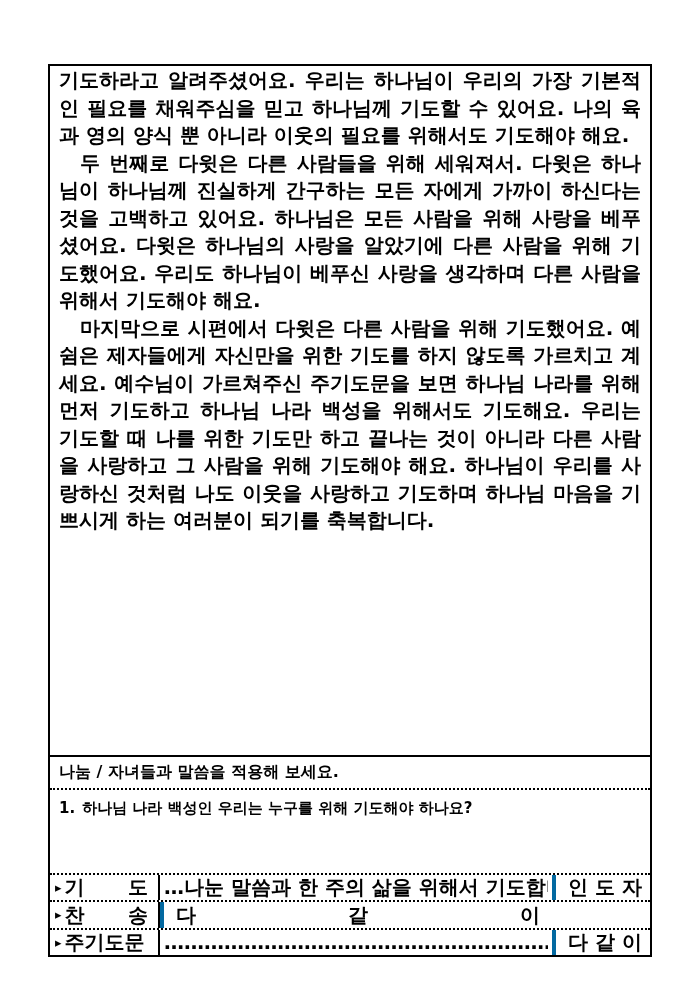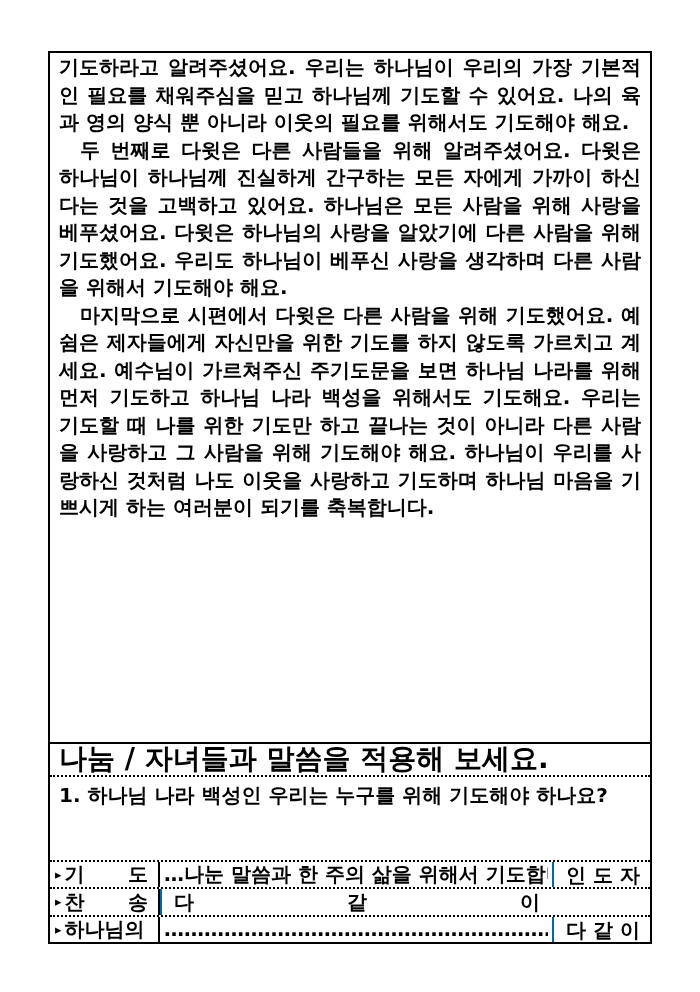--- a/index.html
+++ b/index.html
@@ -2,43 +2,43 @@
 <html><head>
 <meta charset="utf-8">
 <style>
   html,body{margin:0;padding:0;}
   body{
     width:700px;height:992px;background:#ffffff;color:#000000;
     font-family:"DejaVu Sans","Liberation Sans",sans-serif;
     font-weight:bold;position:relative;overflow:hidden;
   }
   .box{
-    position:absolute;left:48px;top:51px;width:604px;height:893px;
+    position:absolute;left:48px;top:64px;width:604px;height:893px;
     border:2px solid #000;box-sizing:border-box;
     display:flex;flex-direction:column;overflow:hidden;background:#fff;
   }
   
   .main-text{
     flex:0 0 auto;height:688px;overflow:hidden;
     padding:1px 9px 0 9px;
     font-size:20px;line-height:27.5px;
     text-align:justify;
   }
   .para{margin:0;text-indent:1.05em;}
   .para.no-indent{text-indent:0;}
   
   .sharing-heading{
     flex:0 0 auto;
     border-top:2px solid #000;border-bottom:2px dotted #000;
-    padding:2px 9px 4px 9px;font-size:28px;line-height:25px;
+    padding:2px 9px 4px 9px;font-size:16px;line-height:25px;
   }
   
   .questions{
     flex:0 0 auto;height:78px;overflow:hidden;
-    padding:5px 2px 0 9px;font-size:20px;line-height:26px;
+    padding:5px 2px 0 9px;font-size:15px;line-height:26px;
   }
   .question{padding-left:25px;text-indent:-25px;text-align:justify;}
   .q-num{margin-right:7px;}
   
   .order-table{
     flex:1 1 auto;min-height:0;
     border-top:2px dotted #000;
     display:flex;flex-direction:column;font-size:20px;
   }
   .t-row{flex:1;display:grid;grid-template-columns:110px 1fr 98px;min-height:0;}
@@ -48,34 +48,34 @@
     display:flex;align-items:center;padding:0 10px 0 5px;overflow:hidden;
   }
   .marker{font-size:13px;margin-right:3px;flex:0 0 auto;line-height:1;}
   .label-text{flex:1;text-align:justify;text-align-last:justify;white-space:nowrap;}
   .cell-content{
     display:flex;align-items:center;justify-content:center;
     overflow:hidden;padding:0 4px;min-width:0;
   }
   .content-text{width:100%;text-align:center;white-space:nowrap;overflow:hidden;}
   .cell-performer{
-    border-left:2px solid #0369a1;box-sizing:border-box;
-    display:flex;padding:0 12px;overflow:hidden;
+    border-left:4px solid #0369a1;box-sizing:border-box;
+    display:flex;align-items:center;padding:0 12px;overflow:hidden;
   }
   .performer-text{flex:1;text-align:justify;text-align-last:justify;white-space:nowrap;}
 </style>
 </head>
 <body>
 
 <div class="page">
   <div class="box">
 
     <section class="main-text">
       <p class="para no-indent">기도하라고 알려주셨어요. 우리는 하나님이 우리의 가장 기본적인 필요를 채워주심을 믿고 하나님께 기도할 수 있어요. 나의 육과 영의 양식 뿐 아니라 이웃의 필요를 위해서도 기도해야 해요.</p>
-      <p class="para">두 번째로 다윗은 다른 사람들을 위해 알려주셨어요. 다윗은 하나님이 하나님께 진실하게 간구하는 모든 자에게 가까이 하신다는 것을 고백하고 있어요. 하나님은 모든 사람을 위해 사랑을 베푸셨어요. 다윗은 하나님의 사랑을 알았기에 다른 사람을 위해 기도했어요. 우리도 하나님이 베푸신 사랑을 생각하며 다른 사람을 위해서 기도해야 해요.</p>
+      <p class="para">두 번째로 다윗은 다른 사람들을 위해 세워져서. 다윗은 하나님이 하나님께 진실하게 간구하는 모든 자에게 가까이 하신다는 것을 고백하고 있어요. 하나님은 모든 사람을 위해 사랑을 베푸셨어요. 다윗은 하나님의 사랑을 알았기에 다른 사람을 위해 기도했어요. 우리도 하나님이 베푸신 사랑을 생각하며 다른 사람을 위해서 기도해야 해요.</p>
       <p class="para">마지막으로 시편에서 다윗은 다른 사람을 위해 기도했어요. 예쉼은 제자들에게 자신만을 위한 기도를 하지 않도록 가르치고 계세요. 예수님이 가르쳐주신 주기도문을 보면 하나님 나라를 위해 먼저 기도하고 하나님 나라 백성을 위해서도 기도해요. 우리는 기도할 때 나를 위한 기도만 하고 끝나는 것이 아니라 다른 사람을 사랑하고 그 사람을 위해 기도해야 해요. 하나님이 우리를 사랑하신 것처럼 나도 이웃을 사랑하고 기도하며 하나님 마음을 기쁘시게 하는 여러분이 되기를 축복합니다.</p>
     </section>
 
     <div class="sharing-heading">나눔 / 자녀들과 말씀을 적용해 보세요.</div>
 
     <section class="questions">
       <div class="question">
         <span class="q-num">1.</span><span class="q-text">하나님 나라 백성인 우리는 누구를 위해 기도해야 하나요?</span>
       </div>
     </section>
@@ -101,21 +101,21 @@
           <div class="label-text">찬 송</div>
         </div>
         <div class="cell-performer">
           <div class="performer-text">다 같 이</div>
         </div>
       </div>
 
       <div class="t-row">
         <div class="cell-label">
           <span class="marker">▸</span>
-          <div class="label-text">하나님의</div>
+          <div class="label-text">주기도문</div>
         </div>
         <div class="cell-content">
           <div class="content-text">…………………………………………………………</div>
         </div>
         <div class="cell-performer">
           <div class="performer-text">다 같 이</div>
         </div>
       </div>
 
     </section>

